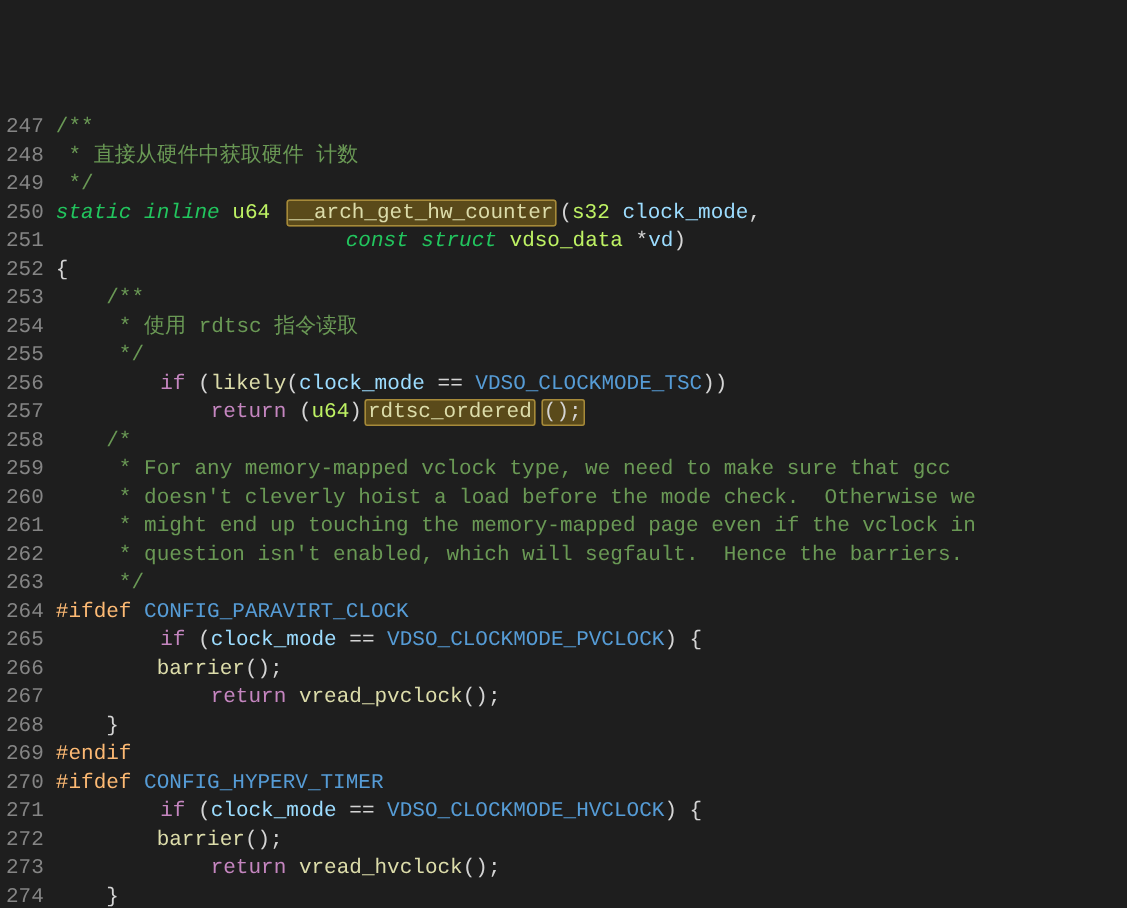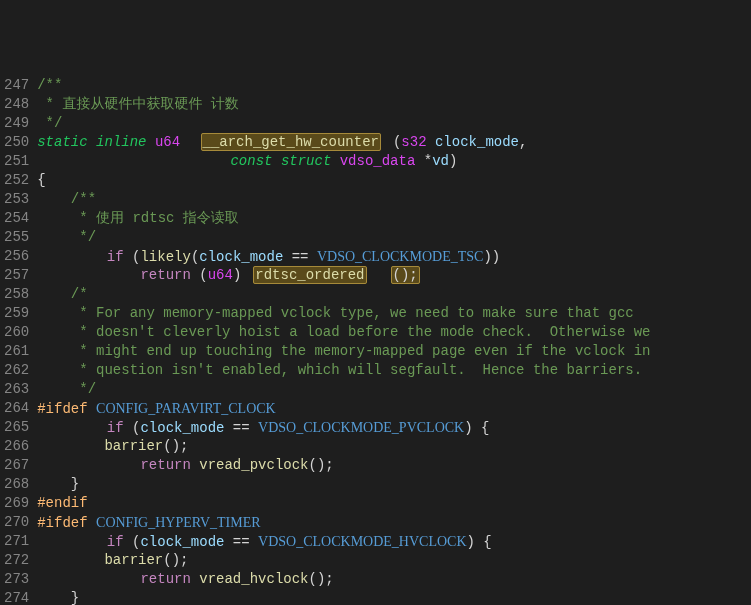--- a/index.html
+++ b/index.html
@@ -27,31 +27,31 @@
     flex-shrink: 0;
   }
   .code {
     flex: 1;
     padding-left: 2px;
   }
   .line { height: 19px; }
   .c-comment { color: #6a9955; }
   .c-kw { color: #c586c0; margin-left: 36px; }
   .c-kw2 { color: #22c55e; font-style: italic; }
-  .c-type { color: #d946ef; }
+  .c-type { color: #bef264; }
   .c-func { color: #dcdcaa; }
   .c-preproc { color: #fdba74; }
-  .c-macro { color: #569cd6; font-family: Liberation Serif, serif; }
+  .c-macro { color: #569cd6; }
   .c-ident { color: #9cdcfe; text-align: right; }
   .hl-search {
     background: #5a4a1a;
     border: 1px solid #a68a3a;
     border-radius: 2px;
     padding: 0 1px;
-    margin: -1px 12px;
+    margin: -1px 2px;
   }
 </style>
 </head>
 <body>
 
 
 
 <div class="editor">
   <div class="gutter"><div class="line">247</div><div class="line">248</div><div class="line">249</div><div class="line">250</div><div class="line">251</div><div class="line">252</div><div class="line">253</div><div class="line">254</div><div class="line">255</div><div class="line">256</div><div class="line">257</div><div class="line">258</div><div class="line">259</div><div class="line">260</div><div class="line">261</div><div class="line">262</div><div class="line">263</div><div class="line">264</div><div class="line">265</div><div class="line">266</div><div class="line">267</div><div class="line">268</div><div class="line">269</div><div class="line">270</div><div class="line">271</div><div class="line">272</div><div class="line">273</div><div class="line">274</div></div>
   <div class="code"><div class="line"><span class="c-comment">/**</span></div><div class="line"><span class="c-comment"> * 直接从硬件中获取硬件 计数</span></div><div class="line"><span class="c-comment"> */</span></div><div class="line"><span class="c-kw2">static</span><span> </span><span class="c-kw2">inline</span><span> </span><span class="c-type">u64</span><span> </span><span class="c-func hl-search">__arch_get_hw_counter</span><span>(</span><span class="c-type">s32</span><span> </span><span class="c-ident">clock_mode</span><span>,</span></div><div class="line"><span>                       </span><span class="c-kw2">const</span><span> </span><span class="c-kw2">struct</span><span> </span><span class="c-type">vdso_data</span><span> *</span><span class="c-ident">vd</span><span>)</span></div><div class="line"><span>{</span></div><div class="line"><span>    </span><span class="c-comment">/**</span></div><div class="line"><span>    </span><span class="c-comment"> * 使用 rdtsc 指令读取</span></div><div class="line"><span>    </span><span class="c-comment"> */</span></div><div class="line"><span>    </span><span class="c-kw">if</span><span> (</span><span class="c-func">likely</span><span>(</span><span class="c-ident">clock_mode</span><span> == </span><span class="c-macro">VDSO_CLOCKMODE_TSC</span><span>))</span></div><div class="line"><span>        </span><span class="c-kw">return</span><span> (</span><span class="c-type">u64</span><span>)</span><span class="c-func hl-search">rdtsc_ordered</span><span class="hl-search">();</span></div><div class="line"><span>    </span><span class="c-comment">/*</span></div><div class="line"><span>    </span><span class="c-comment"> * For any memory-mapped vclock type, we need to make sure that gcc</span></div><div class="line"><span>    </span><span class="c-comment"> * doesn't cleverly hoist a load before the mode check.  Otherwise we</span></div><div class="line"><span>    </span><span class="c-comment"> * might end up touching the memory-mapped page even if the vclock in</span></div><div class="line"><span>    </span><span class="c-comment"> * question isn't enabled, which will segfault.  Hence the barriers.</span></div><div class="line"><span>    </span><span class="c-comment"> */</span></div><div class="line"><span class="c-preproc">#ifdef</span><span> </span><span class="c-macro">CONFIG_PARAVIRT_CLOCK</span></div><div class="line"><span>    </span><span class="c-kw">if</span><span> (</span><span class="c-ident">clock_mode</span><span> == </span><span class="c-macro">VDSO_CLOCKMODE_PVCLOCK</span><span>) {</span></div><div class="line"><span>        </span><span class="c-func">barrier</span><span>();</span></div><div class="line"><span>        </span><span class="c-kw">return</span><span> </span><span class="c-func">vread_pvclock</span><span>();</span></div><div class="line"><span>    }</span></div><div class="line"><span class="c-preproc">#endif</span></div><div class="line"><span class="c-preproc">#ifdef</span><span> </span><span class="c-macro">CONFIG_HYPERV_TIMER</span></div><div class="line"><span>    </span><span class="c-kw">if</span><span> (</span><span class="c-ident">clock_mode</span><span> == </span><span class="c-macro">VDSO_CLOCKMODE_HVCLOCK</span><span>) {</span></div><div class="line"><span>        </span><span class="c-func">barrier</span><span>();</span></div><div class="line"><span>        </span><span class="c-kw">return</span><span> </span><span class="c-func">vread_hvclock</span><span>();</span></div><div class="line"><span>    }</span></div></div>

